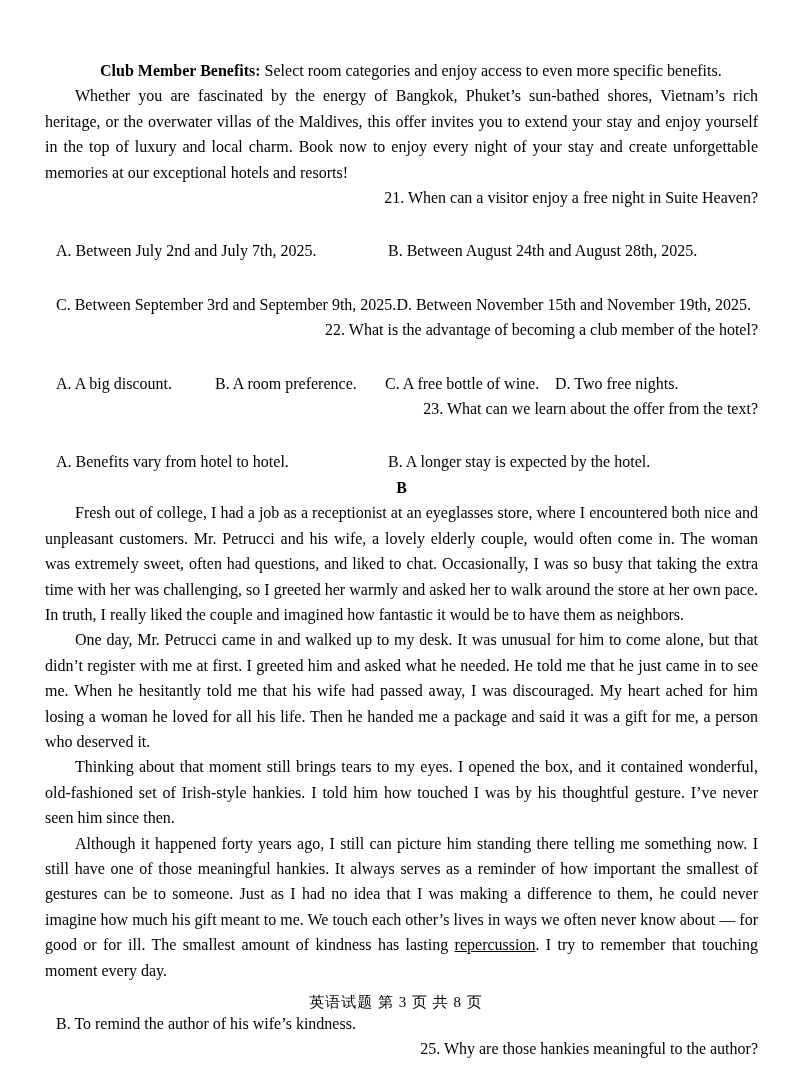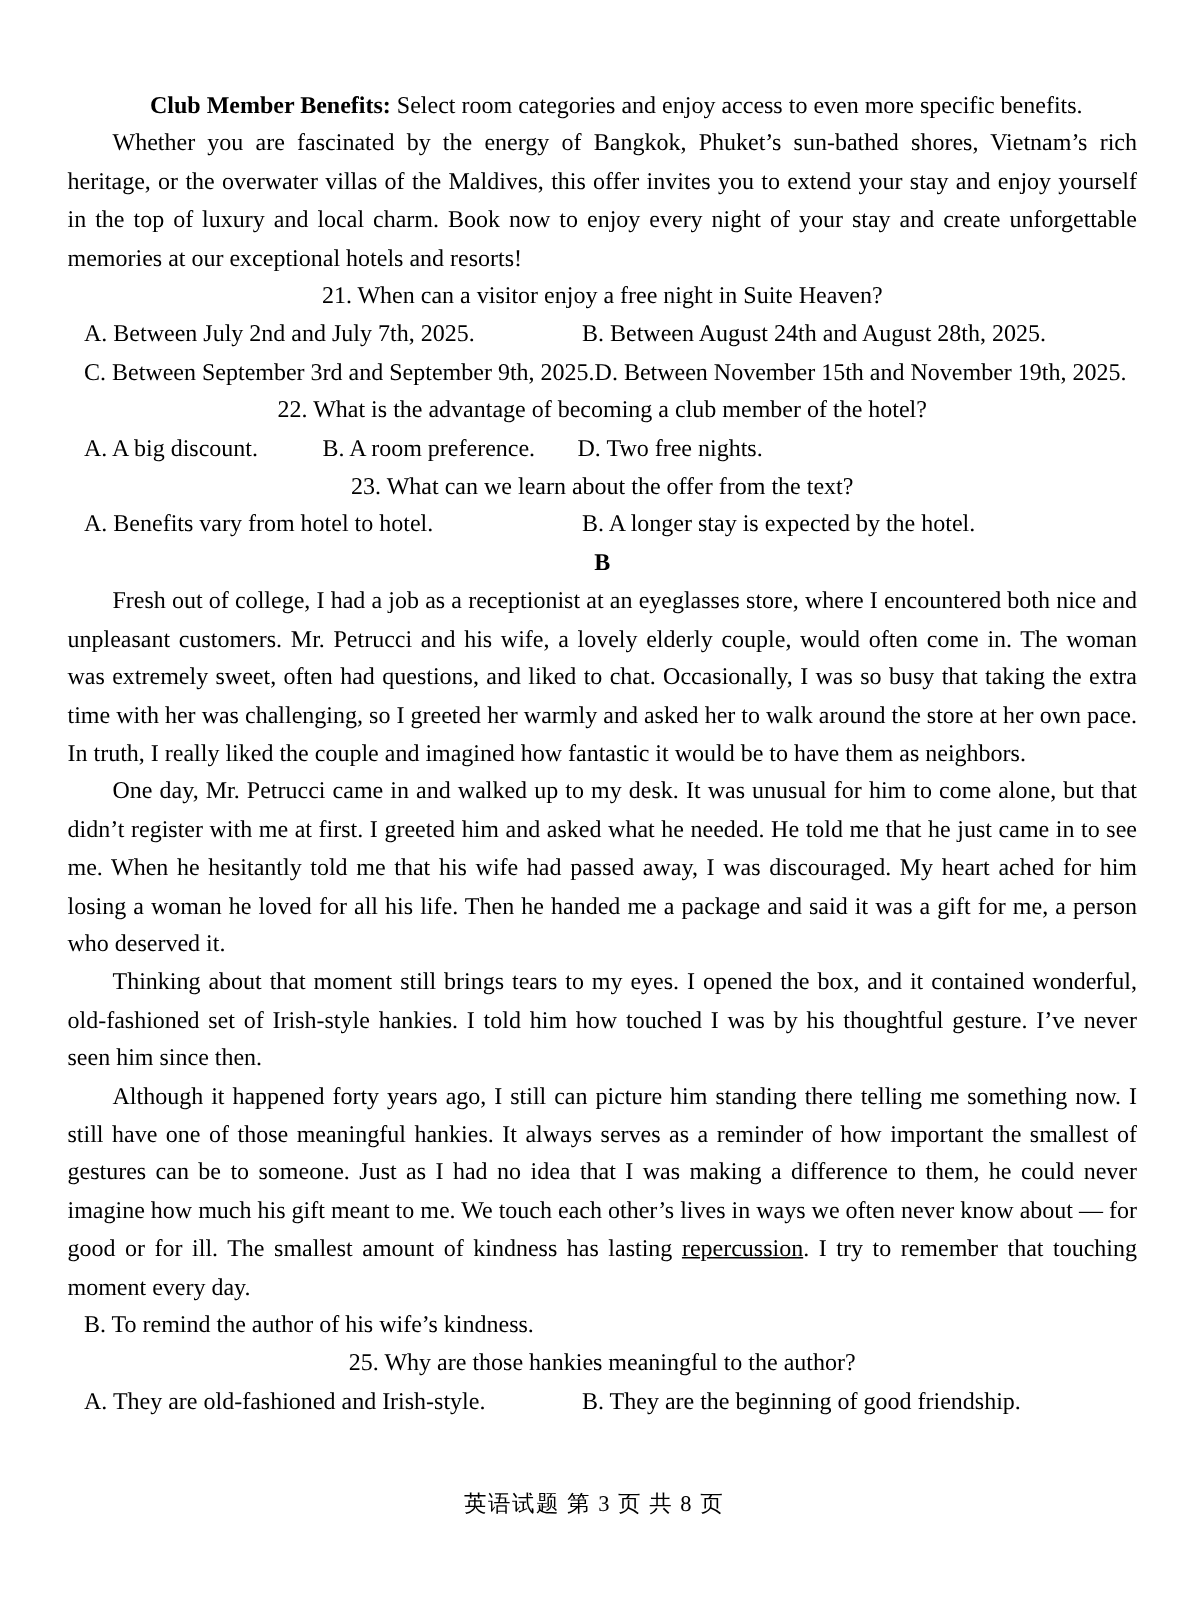--- a/index.html
+++ b/index.html
@@ -10,22 +10,22 @@
     font-size: 16px; color: #000; overflow: hidden;
   }
   .content {
     position: absolute; left: 45px; top: 58px; width: 713px;
     line-height: 25.4px;
   }
   .para.indent { text-indent: 30px; }
   .justify { text-align: justify; }
   .bold { font-weight: bold; margin-left: 25px; }
   .u { text-decoration: underline; }
-  .q-line { text-align: center; }
-  .opt-row { display: flex; padding-left: 11px; }
+  .q-line { text-align: right; }
+  .opt-row { display: flex; padding-left: 11px; margin-top: 28px; }
   .opt { white-space: nowrap; }
   .w332 { flex: 0 0 332px; }
   .w159 { flex: 0 0 159px; }
   .w170 { flex: 0 0 170px; }
   .section-header { text-align: center; font-weight: bold; }
   .footer {
     position: absolute; top: 993px; left: 0; width: 792px;
     text-align: center; font-size: 15px; letter-spacing: 1px;
   }
 </style>
@@ -49,20 +49,21 @@
       <span class="opt w332">C. Between September 3rd and September 9th, 2025.</span>
       <span class="opt">D. Between November 15th and November 19th, 2025.</span>
     </div>
   </div>
 
   <div>
     <p class="q-line"><span>22.</span> <span>What is the advantage of becoming a club member of the hotel?</span></p>
     <div class="opt-row">
       <span class="opt w159">A. A big discount.</span>
       <span class="opt w170">B. A room preference.</span>
+      <span class="opt w170">C. A free bottle of wine.</span>
       <span class="opt">D. Two free nights.</span>
     </div>
   </div>
 
   <div>
     <p class="q-line"><span>23.</span> <span>What can we learn about the offer from the text?</span></p>
     <div class="opt-row">
       <span class="opt w332">A. Benefits vary from hotel to hotel.</span>
       <span class="opt">B. A longer stay is expected by the hotel.</span>
     </div>

